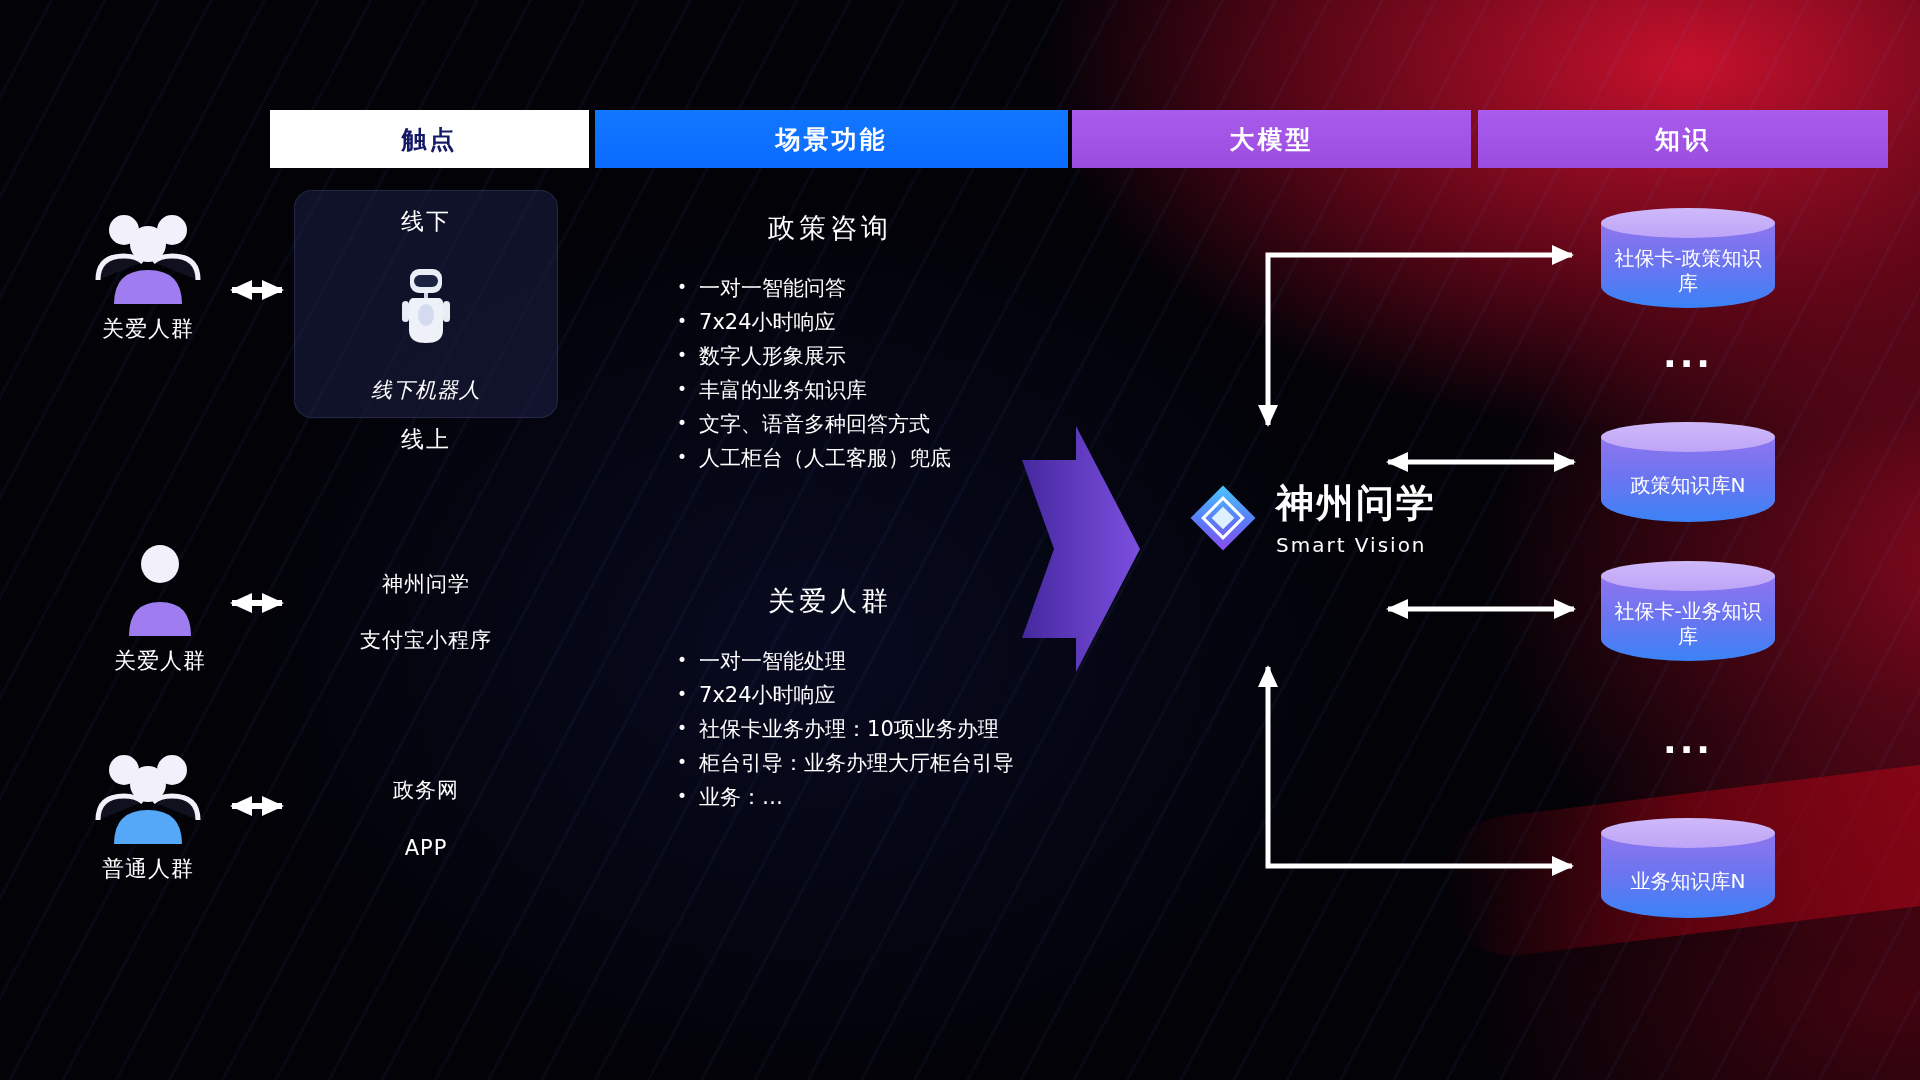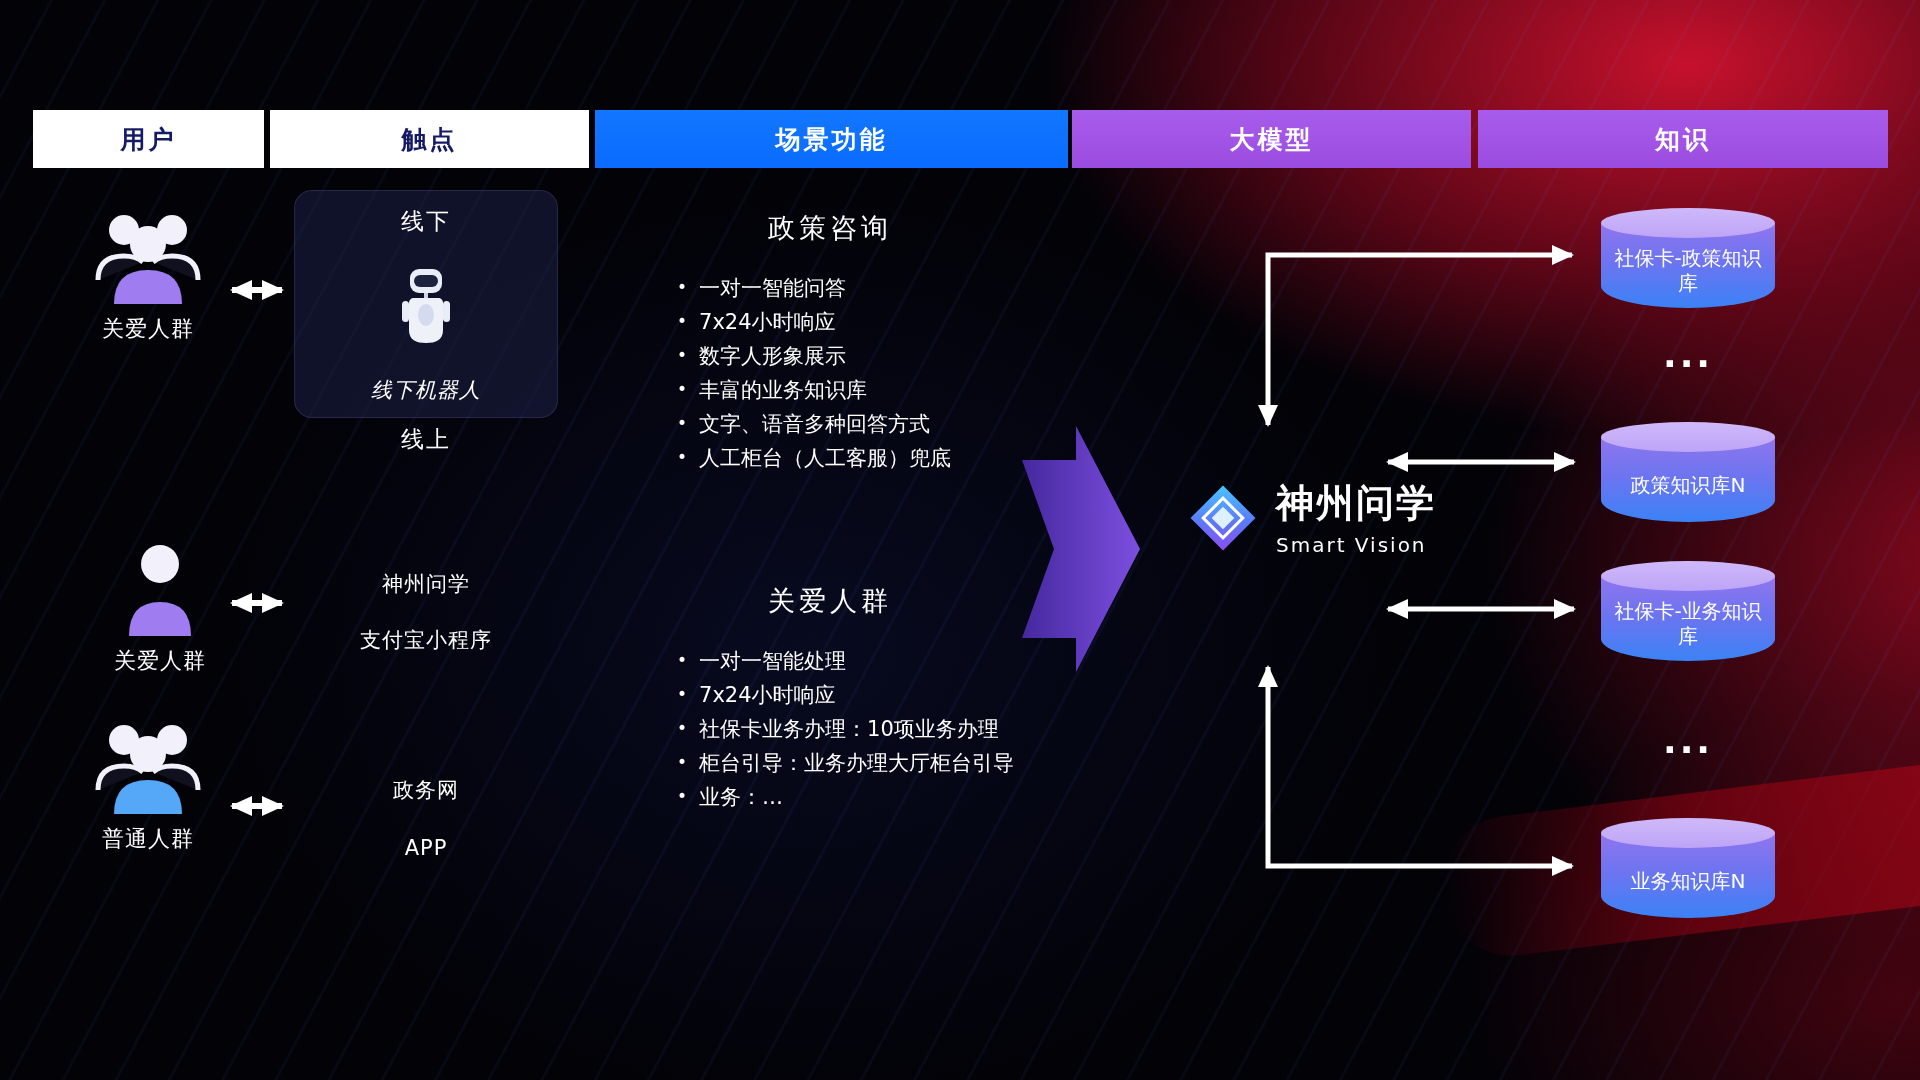--- a/index.html
+++ b/index.html
@@ -35,21 +35,21 @@
   .hc2 { left:270px;  width:319px; }
   .hc3 { left:595px;  width:473px; }
   .hc4 { left:1072px; width:399px; }
   .hc5 { left:1478px; width:410px; }
 
   
   .user { position:absolute; display:flex; flex-direction:column; align-items:center; gap:8px; }
   .user .ulabel { font-size:22px; letter-spacing:1px; }
   .user1 { left:82px;  top:206px; }
   .user2 { left:114px; top:542px; }
-  .user3 { left:82px;  top:716px;text-align:right; }
+  .user3 { left:82px;  top:746px;text-align:right; }
 
   
   .offline-card { position:absolute; left:294px; top:190px; width:264px; height:228px;
     background:rgba(30,33,70,0.55); border:1px solid rgba(130,140,210,0.18); border-radius:18px;
     display:flex; flex-direction:column; align-items:center; justify-content:space-between; padding:15px 0 13px; }
   .offline-title { font-size:23px; letter-spacing:2px; }
   .offline-caption { font-size:21px; letter-spacing:1px;font-style:italic; }
   .online-label { position:absolute; left:294px; width:264px; top:424px; text-align:center; font-size:23px; letter-spacing:2px; }
   .channel { position:absolute; left:294px; width:264px; text-align:center; font-size:21px; letter-spacing:1px; }
   .ch0 { top:570px; } .ch1 { top:626px; } .ch2 { top:776px; } .ch3 { top:836px; }
@@ -88,21 +88,20 @@
 
   .connectors { position:absolute; left:0; top:0; pointer-events:none; }
 </style>
 </head>
 <body>
 
 <div class="canvas">
   <div class="streaks"></div>
   <div class="red-swoosh"></div>
 
-  <div class="hcell light hc1">用户</div>
   <div class="hcell light hc2">触点</div>
   <div class="hcell blue hc3">场景功能</div>
   <div class="hcell purple hc4">大模型</div>
   <div class="hcell purple hc5">知识</div>
 
   <div class="user user1">
     <svg width="132" height="100" viewBox="0 0 132 100">
       <circle cx="42" cy="24" r="15" fill="#f2f0fb"></circle>
       <path d="M16 74 q0-24 26-24 q12 0 19 6" fill="#10101e" stroke="#f2f0fb" stroke-width="5"></path>
       <circle cx="90" cy="24" r="15" fill="#f2f0fb"></circle>

